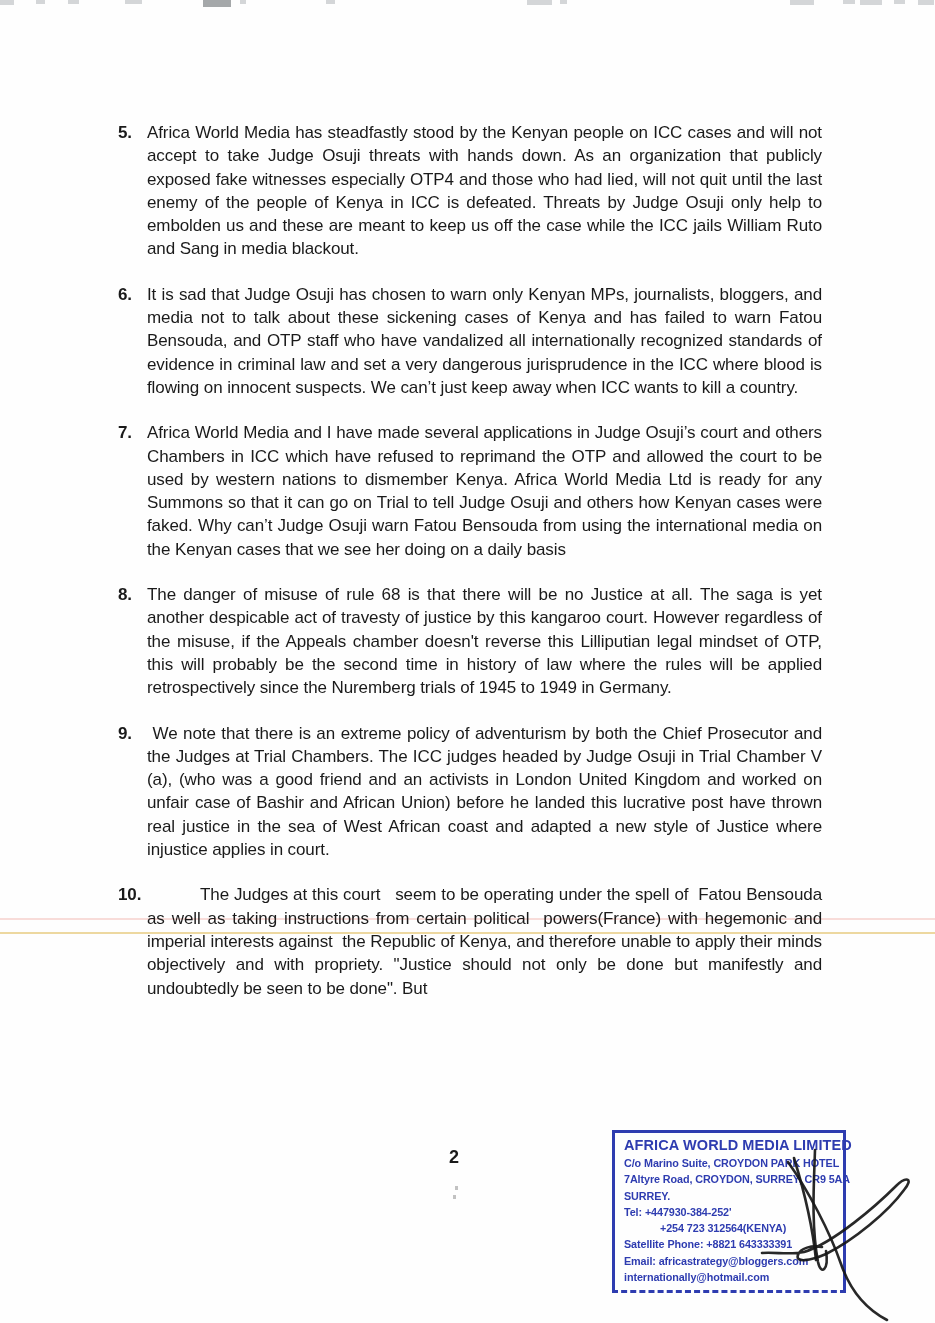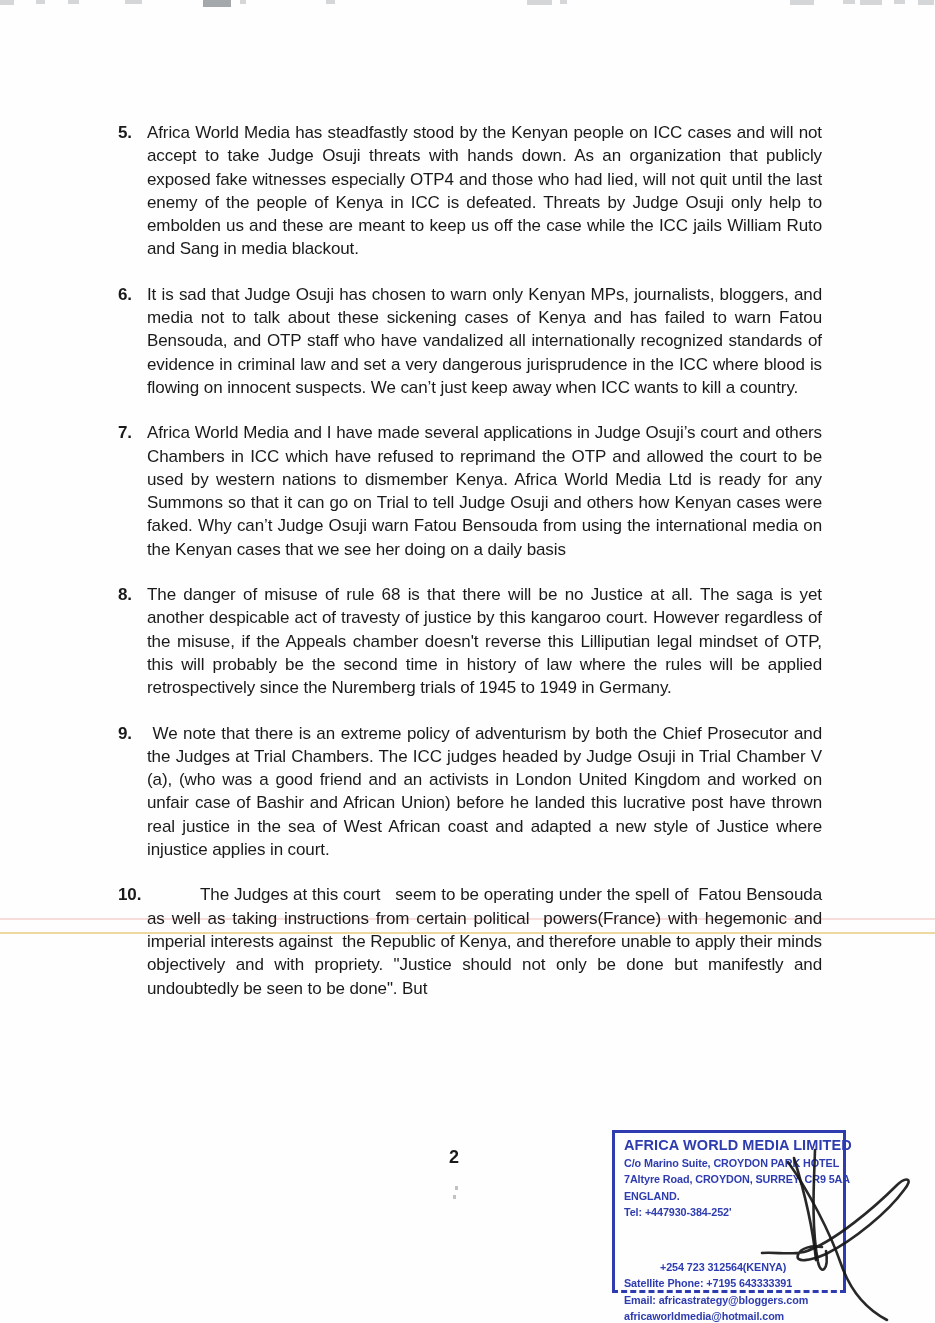--- a/index.html
+++ b/index.html
@@ -30,21 +30,21 @@
   .artifact-line.pink{top:918px;background:#f3c4c0;opacity:.6;}
   .artifact-line.gold{top:932px;background:#e6c878;opacity:.7;}
   
   .stamp{
     position:absolute;left:612px;top:1130px;width:234px;height:163px;
     box-sizing:border-box;border:3px solid #2e3cb0;border-bottom-style:dashed;
     padding:3px 0 0 9px;color:#2e3cb0;background:transparent;
   }
   .stamp-title{font-size:14.5px;font-weight:700;line-height:19px;white-space:nowrap;letter-spacing:.1px;}
   .stamp-line{font-size:10.8px;font-weight:700;line-height:16.3px;white-space:nowrap;letter-spacing:-.1px;}
-  .stamp-line.indent{padding-left:36px;margin-top:39px;}
+  .stamp-line.indent{padding-left:36px;}
   
   .signature{position:absolute;left:738px;top:1142px;width:197px;height:181px;}
   .signature path{stroke:#161616;stroke-width:2.6;fill:none;stroke-linecap:round;opacity:.92;}
 </style>
 </head>
 <body>
 
 <div class="page">
 
   <div>
@@ -95,26 +95,26 @@
     </main>
 
   <div class="footer-page">2</div>
   <span class="speck" style="left:455px;top:1186px;width:3px;height:4px;"></span>
   <span class="speck" style="left:453px;top:1195px;width:3px;height:4px;"></span>
 
   <div class="stamp">
     <div class="stamp-title">AFRICA WORLD MEDIA LIMITED</div>
     <div class="stamp-line">C/o Marino Suite, CROYDON PARK HOTEL</div>
     <div class="stamp-line">7Altyre Road, CROYDON, SURREY, CR9 5AA</div>
-    <div class="stamp-line">ENGLAND.</div>
+    <div class="stamp-line">SURREY.</div>
     <div class="stamp-line">Tel: +447930-384-252'</div>
     <div class="stamp-line indent">+254 723 312564(KENYA)</div>
-    <div class="stamp-line">Satellite Phone: +7195 643333391</div>
+    <div class="stamp-line">Satellite Phone: +8821 643333391</div>
     <div class="stamp-line">Email: africastrategy@bloggers.com</div>
-    <div class="stamp-line">africaworldmedia@hotmail.com</div>
+    <div class="stamp-line">internationally@hotmail.com</div>
   </div>
 
   <svg class="signature" viewBox="0 0 197 181" aria-hidden="true">
     <path d="M 24 111 C 38 110, 52 113, 66 110 C 96 101, 140 62, 158 44 C 168 34, 176 36, 166 48 C 150 70, 116 98, 88 112 C 72 119, 57 121, 60 113 C 62 106, 74 103, 84 105"></path>
     <path d="M 56 16 C 64 42, 74 78, 78 118"></path>
     <path d="M 77 8 C 76 40, 73 82, 80 120 C 83 134, 91 128, 88 109"></path>
     <path d="M 50 20 C 70 48, 92 90, 103 122 C 112 148, 126 166, 149 178"></path>
   </svg>
 
 </div>

